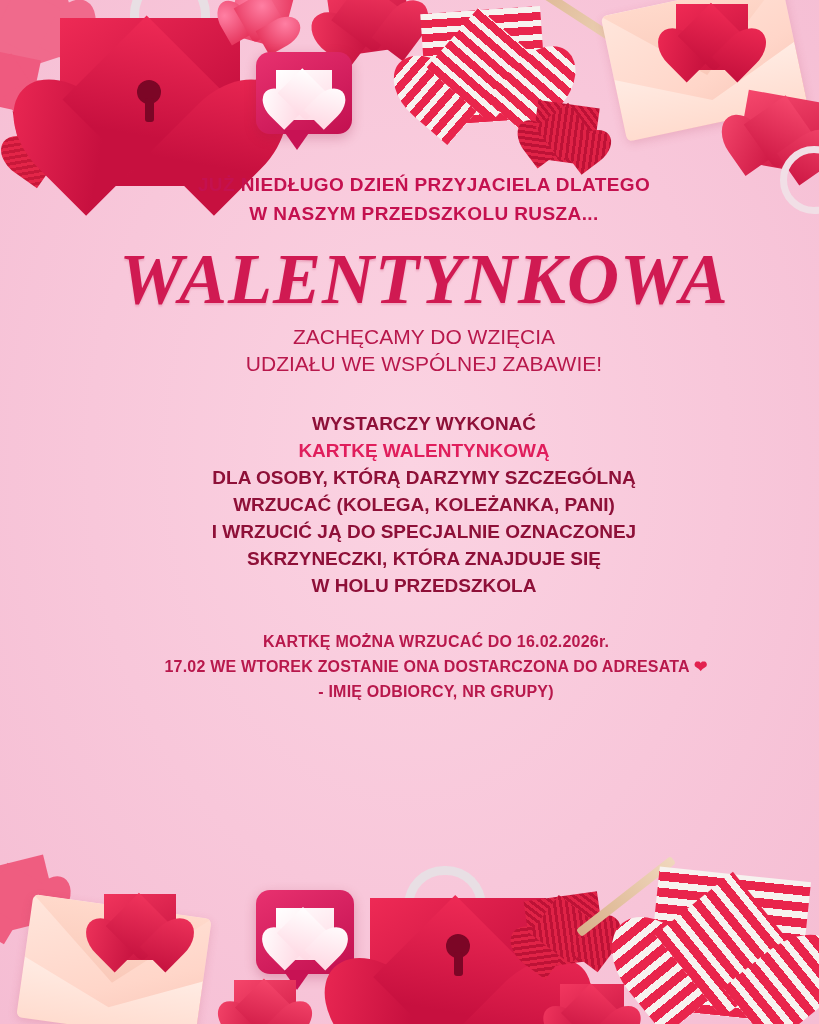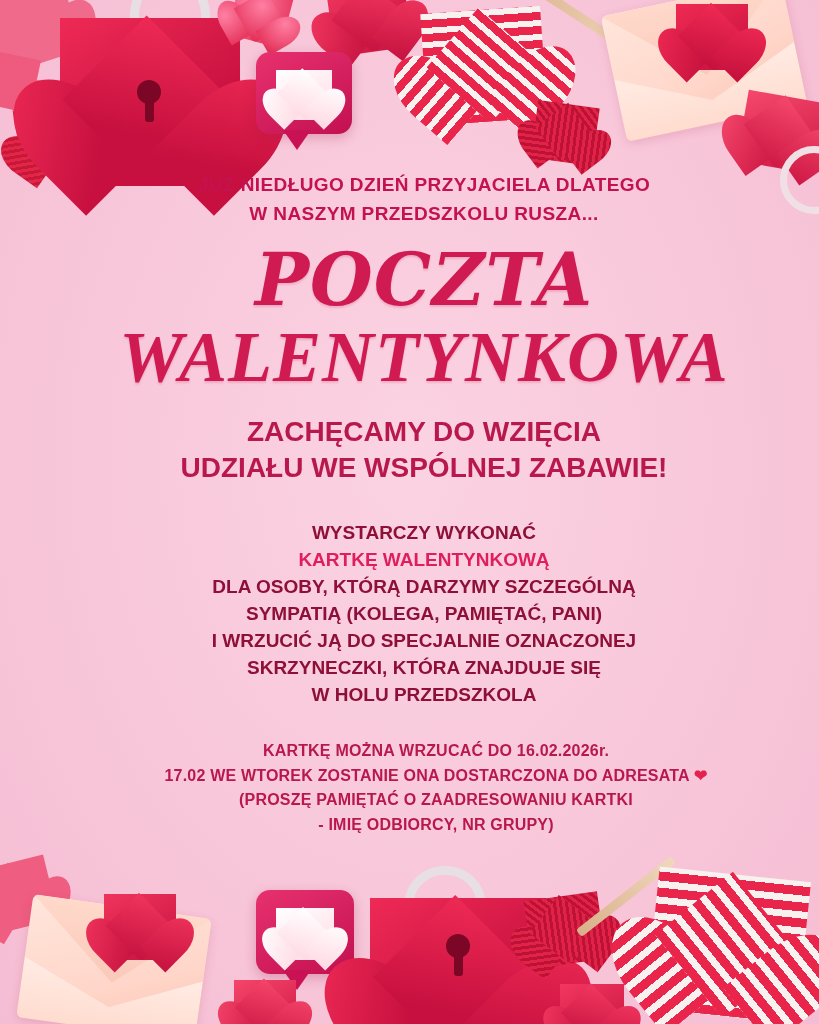--- a/index.html
+++ b/index.html
@@ -128,24 +128,24 @@
     color: #d01a52;
     font-size: 72px;
     line-height: 1.08;
     letter-spacing: 1px;
     margin-top: 12px;
     text-shadow: 0 2px 2px rgba(190,30,80,.18);
   }
   .title .line2 { display: block; font-family: Liberation Serif, serif; }
   .subtitle {
     color: #b8184c;
-    font-weight: bold;
-    font-size: 28px;
+    font-weight: normal;
+    font-size: 21px;
     line-height: 1.28;
-    margin-top: 18px;
+    margin-top: 5px;
   }
   .body {
     margin-top: 34px;
     font-weight: bold;
     font-size: 19px;
     line-height: 1.42;
     color: #8e1038;
   }
   .body .accent { color: #e01e5c; }
   .footer {
@@ -263,43 +263,41 @@
   </div>
 
   <div class="content">
 
     <div class="intro">
       <div>JUŻ NIEDŁUGO DZIEŃ PRZYJACIELA DLATEGO</div>
       <div>W NASZYM PRZEDSZKOLU RUSZA...</div>
     </div>
 
     <div class="title">
-      <span>POCZTA</span>
       <span class="line2">WALENTYNKOWA</span>
     </div>
 
     <div class="subtitle">
       <div>ZACHĘCAMY DO WZIĘCIA</div>
       <div>UDZIAŁU WE WSPÓLNEJ ZABAWIE!</div>
     </div>
 
     <div class="body">
       <div>WYSTARCZY WYKONAĆ</div>
       <div class="accent">KARTKĘ WALENTYNKOWĄ</div>
       <div>DLA OSOBY, KTÓRĄ DARZYMY SZCZEGÓLNĄ</div>
-      <div>SYMPATIĄ (KOLEGA, PAMIĘTAĆ, PANI)</div>
+      <div>WRZUCAĆ (KOLEGA, KOLEŻANKA, PANI)</div>
       <div>I WRZUCIĆ JĄ DO SPECJALNIE OZNACZONEJ</div>
       <div>SKRZYNECZKI, KTÓRA ZNAJDUJE SIĘ</div>
       <div>W HOLU PRZEDSZKOLA</div>
     </div>
 
     <div class="footer">
       <div>KARTKĘ MOŻNA WRZUCAĆ DO 16.02.2026r.</div>
       <div>
         <span>17.02 WE WTOREK ZOSTANIE ONA DOSTARCZONA DO ADRESATA</span>
         <span class="mini-heart">❤</span>
       </div>
-      <div>(PROSZĘ PAMIĘTAĆ O ZAADRESOWANIU KARTKI</div>
       <div>- IMIĘ ODBIORCY, NR GRUPY)</div>
     </div>
 
   </div>
 </div>
 
 </body></html>

